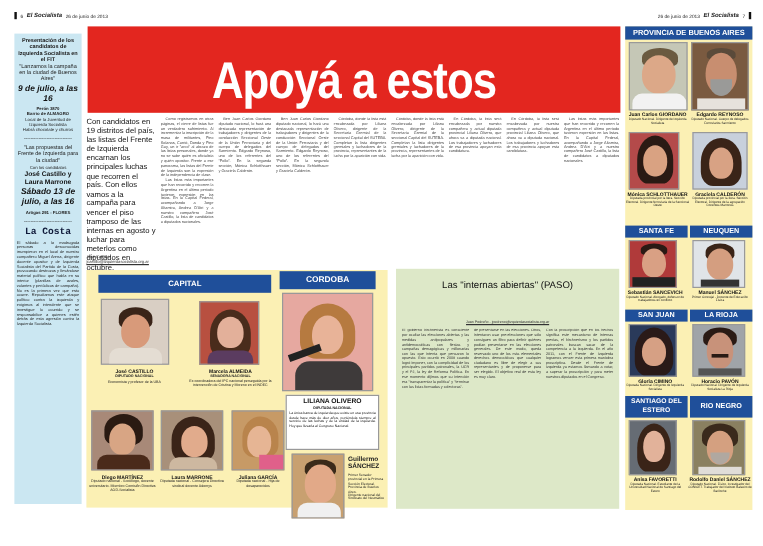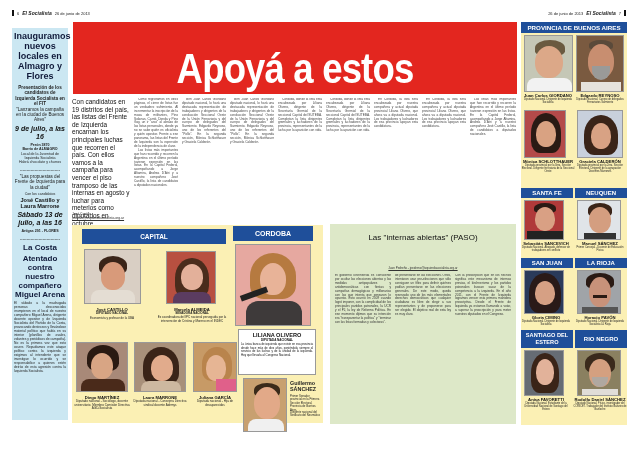--- a/index.html
+++ b/index.html
@@ -13,21 +13,21 @@
   .folio-right { right: 10px; }
 
   
   .sidebar { position: absolute; left: 12px; top: 28px; width: 56px; height: 392px; background: #cbe7f2; padding: 3px 2px; text-align: center; }
   .sb-head { font-weight: bold; font-size: 9px; line-height: 10px; color: #101a3a; margin-bottom: 4px; }
   .sb-sub { font-size: 4.6px; line-height: 5.4px; font-weight: bold; color: #222; }
   .sb-date { font-size: 7px; line-height: 8px; font-style: italic; font-weight: bold; color: #111; margin: 2px 0; }
   .sb-small { font-size: 3.6px; line-height: 4.4px; color: #222; }
   .sb-sep { font-size: 4px; letter-spacing: 0; color: #333; overflow: hidden; white-space: nowrap; margin: 2px 0; }
   .sb-names { font-size: 5.6px; line-height: 6.4px; font-weight: bold; color: #111; }
-  .sb-head2 { font-weight: bold; font-size: 8px; line-height: 9px; color: #101a3a; margin: 2px 0; }
+  .sb-head2 { font-weight: bold; font-size: 8px; line-height: 9px; color: #101a3a; margin: 2px 0; font-family: Liberation Mono, monospace; }
   .sb-body { font-size: 3.3px; line-height: 4px; text-align: justify; color: #222; }
 
   
   .banner { position: absolute; left: 73px; top: 22px; width: 444px; height: 72px; background: #e3261f; }
   .banner .kicker { position: absolute; left: 0; right: 0; top: 6px; text-align: center; font-weight: bold; font-size: 13px; color: #ffd83a; letter-spacing: 0.2px; }
   .banner .title { position: absolute; left: 0; right: 0; top: 22px; text-align: center; font-weight: bold; font-size: 43px; line-height: 48px; color: #ffffff; font-family: "Liberation Sans Narrow", "Liberation Sans", sans-serif; transform: scaleX(0.85); transform-origin: center; letter-spacing: -1px; }
 
   
   .intro { position: absolute; left: 72px; top: 98px; width: 58px; font-size: 6.4px; line-height: 7.6px; color: #111; }
   .intro-sig { position: absolute; left: 72px; top: 212px; font-size: 3.4px; line-height: 4.2px; color: #333; }
@@ -67,37 +67,35 @@
   <span>26 de junio de 2013</span>
 </div>
 <div class="folio folio-right">
   <span>26 de junio de 2013</span>
   <span class="brand">El Socialista</span>
   <span>7</span>
   <span class="bar"></span>
 </div>
 
 <div class="sidebar">
-  <div class="sb-head">Inauguramos nuevos locales en Almagro y Flores</div>
   <div class="sb-sub">Presentación de los candidatos de Izquierda Socialista en el FIT</div>
   <div class="sb-sub" style="font-weight:normal">"Lanzamos la campaña en la ciudad de Buenos Aires"</div>
   <div class="sb-date">9 de julio, a las 16</div>
   <div class="sb-small" style="font-weight:bold">Perón 3870</div>
   <div class="sb-small" style="font-weight:bold">Barrio de ALMAGRO</div>
   <div class="sb-small">Local de la Juventud de Izquierda Socialista</div>
   <div class="sb-small">Habrá chocolate y churros</div>
   <div class="sb-sep">------------------------------</div>
   <div class="sb-sub" style="font-weight:normal">"Las propuestas del Frente de Izquierda para la ciudad"</div>
   <div class="sb-small" style="margin-top:2px">Con los candidatos</div>
   <div class="sb-names">José Castillo y Laura Marrone</div>
   <div class="sb-date">Sábado 13 de julio, a las 16</div>
   <div class="sb-small" style="font-weight:bold">Artigas 291 - FLORES</div>
   <div class="sb-sep">------------------------------</div>
   <div class="sb-head2">La Costa</div>
-  <div class="sb-head2">Atentado contra nuestro compañero Miguel Arena</div>
   <div class="sb-body">El sábado a la madrugada personas desconocidas irrumpieron en el local de nuestro compañero Miguel Arena, dirigente docente opositor y de Izquierda Socialista del Partido de la Costa, provocando destrozos y llevándose material político que había en su interior (planillas de avales, volantes y periódicos de campaña). No es la primera vez que esto ocurre. Repudiamos este ataque político contra la izquierda y exigimos al intendente que se investigue lo ocurrido y se responsabilice a quienes estén detrás de esta agresión contra la Izquierda Socialista.</div>
 </div>
 
 <div class="banner">
   <div class="title">Apoyá a estos candidatos</div>
 </div>
 
 <div class="intro">Con candidatos en 19 distritos del país, las listas del Frente de Izquierda encarnan los principales luchas que recorren el país. Con ellos vamos a la campaña para vencer el piso tramposo de las internas en agosto y luchar para meterlos como diputados en octubre.</div>
 <div class="intro-sig">
   <div>José Castillo</div>

